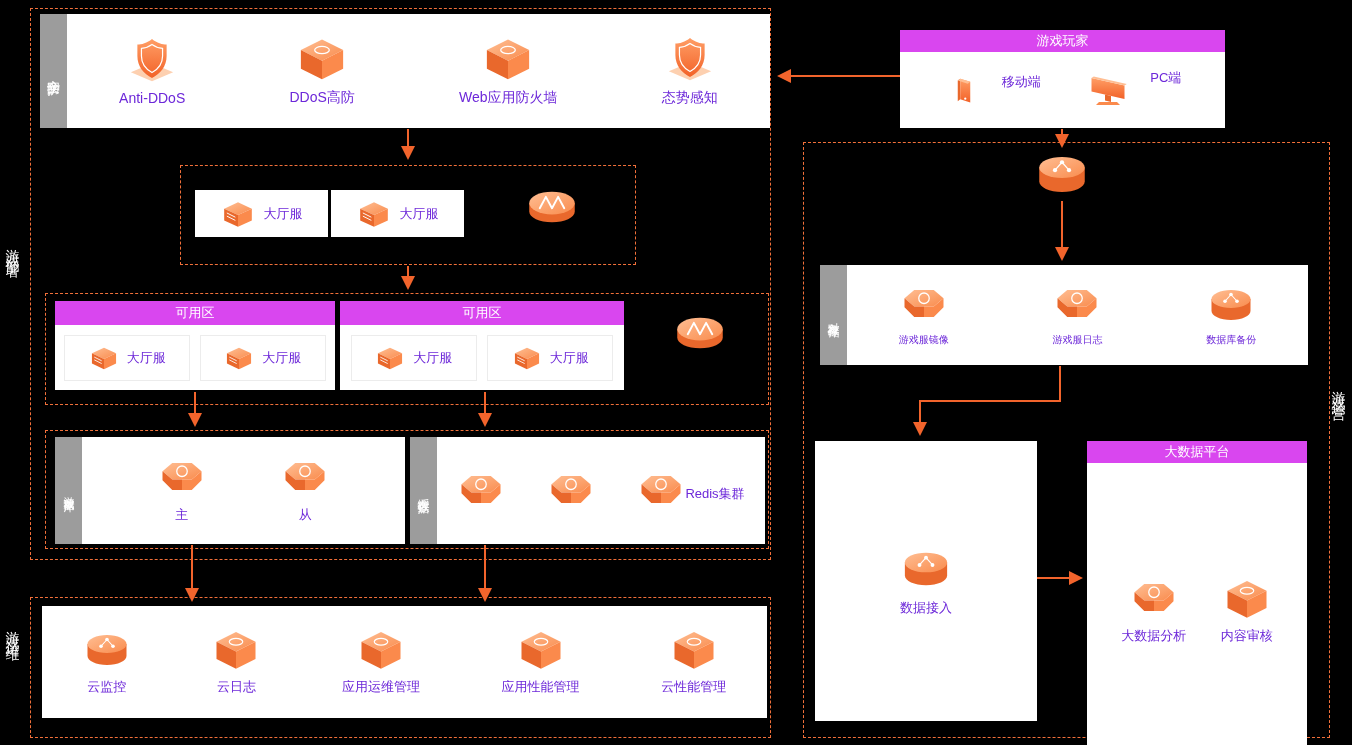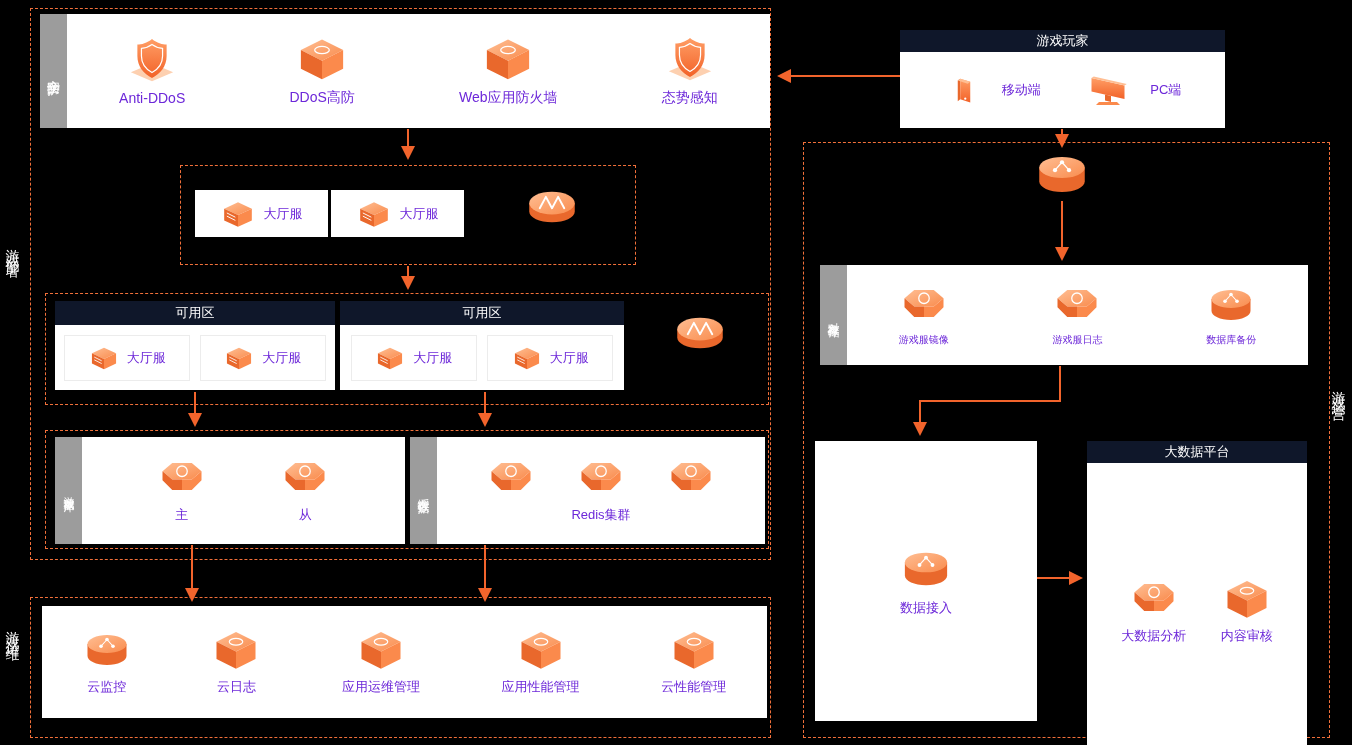--- a/index.html
+++ b/index.html
@@ -6,34 +6,34 @@
   html,body{background:#000}
   body{font-family:"Liberation Sans","DejaVu Sans",sans-serif}
   .canvas{position:relative;width:1352px;height:745px;background:#000;overflow:hidden}
   .dashed{position:absolute;border:1px dashed #F2703A}
   .sidelabel{position:absolute;color:#fff;writing-mode:vertical-rl;text-orientation:upright;
              font-size:14px;letter-spacing:5px;line-height:1}
   .panel{position:absolute;background:#fff;display:flex}
   .panel-v{position:absolute;background:#fff}
   .vtab{flex:0 0 27px;background:#9C9C9C;color:#fff;writing-mode:vertical-rl;text-orientation:upright;
         display:flex;align-items:center;justify-content:center;font-size:12px;letter-spacing:1px;line-height:1}
-  .hbar{position:absolute;left:0;top:0;right:0;height:22px;background:#0f172a;color:#fff;
+  .hbar{position:absolute;left:0;top:0;right:0;height:22px;background:#d946ef;color:#fff;
         display:flex;align-items:center;justify-content:center;font-size:13px}
   .hbar24{height:24px}
   .body{position:absolute;left:0;right:0;bottom:0;display:flex;align-items:center}
   .content{flex:1;display:flex;align-items:center;justify-content:space-around}
   .item{display:flex;flex-direction:column;align-items:center}
   .lbl{font-size:13px;color:#6d28d9;white-space:nowrap}
   .item .lbl{margin-top:7px}
   .lbl-lg{font-size:14px}
   .lbl-sm{font-size:10px}
   .srvbox{position:absolute;background:#fff;display:flex;align-items:center;justify-content:center;gap:9px}
   .innerbox{background:#fff;border:1px solid #ececec;width:126px;height:46px;display:flex;
             align-items:center;justify-content:center;gap:8px}
-  .hitem{display:flex;align-items:center;gap:18px}
+  .hitem{display:flex;gap:18px}
   .ic{display:block}
   .ic svg{display:block;width:100%;height:100%}
   .ic30{width:30px;height:26px}
   .ic34{width:34px;height:30px}
   .ic40{width:40px;height:35px}
   .ic48{width:48px;height:42px}
   .ic52{width:52px;height:46px}
   .ic56{width:56px;height:49px}
   .freeicon{position:absolute}
   .arrows{position:absolute;left:0;top:0;pointer-events:none}
@@ -254,21 +254,21 @@
               <use href="#sym-hex"></use>
             </svg>
           </span>
         <span class="lbl">从</span>
       </div>
     </div>
   </div>
 
   <div class="panel" style="left:410px;top:437px;width:355px;height:107px">
     <div class="vtab">缓存数据</div>
-    <div class="content" style="flex-direction:column;justify-content:center">
+    <div class="content" style="flex-direction:row;justify-content:center">
       <div style="display:flex;gap:42px">
         <span class="ic ic48">
             <svg viewBox="0 0 64 56">
               <use href="#sym-hex"></use>
             </svg>
           </span>
         <span class="ic ic48">
             <svg viewBox="0 0 64 56">
               <use href="#sym-hex"></use>
             </svg>

